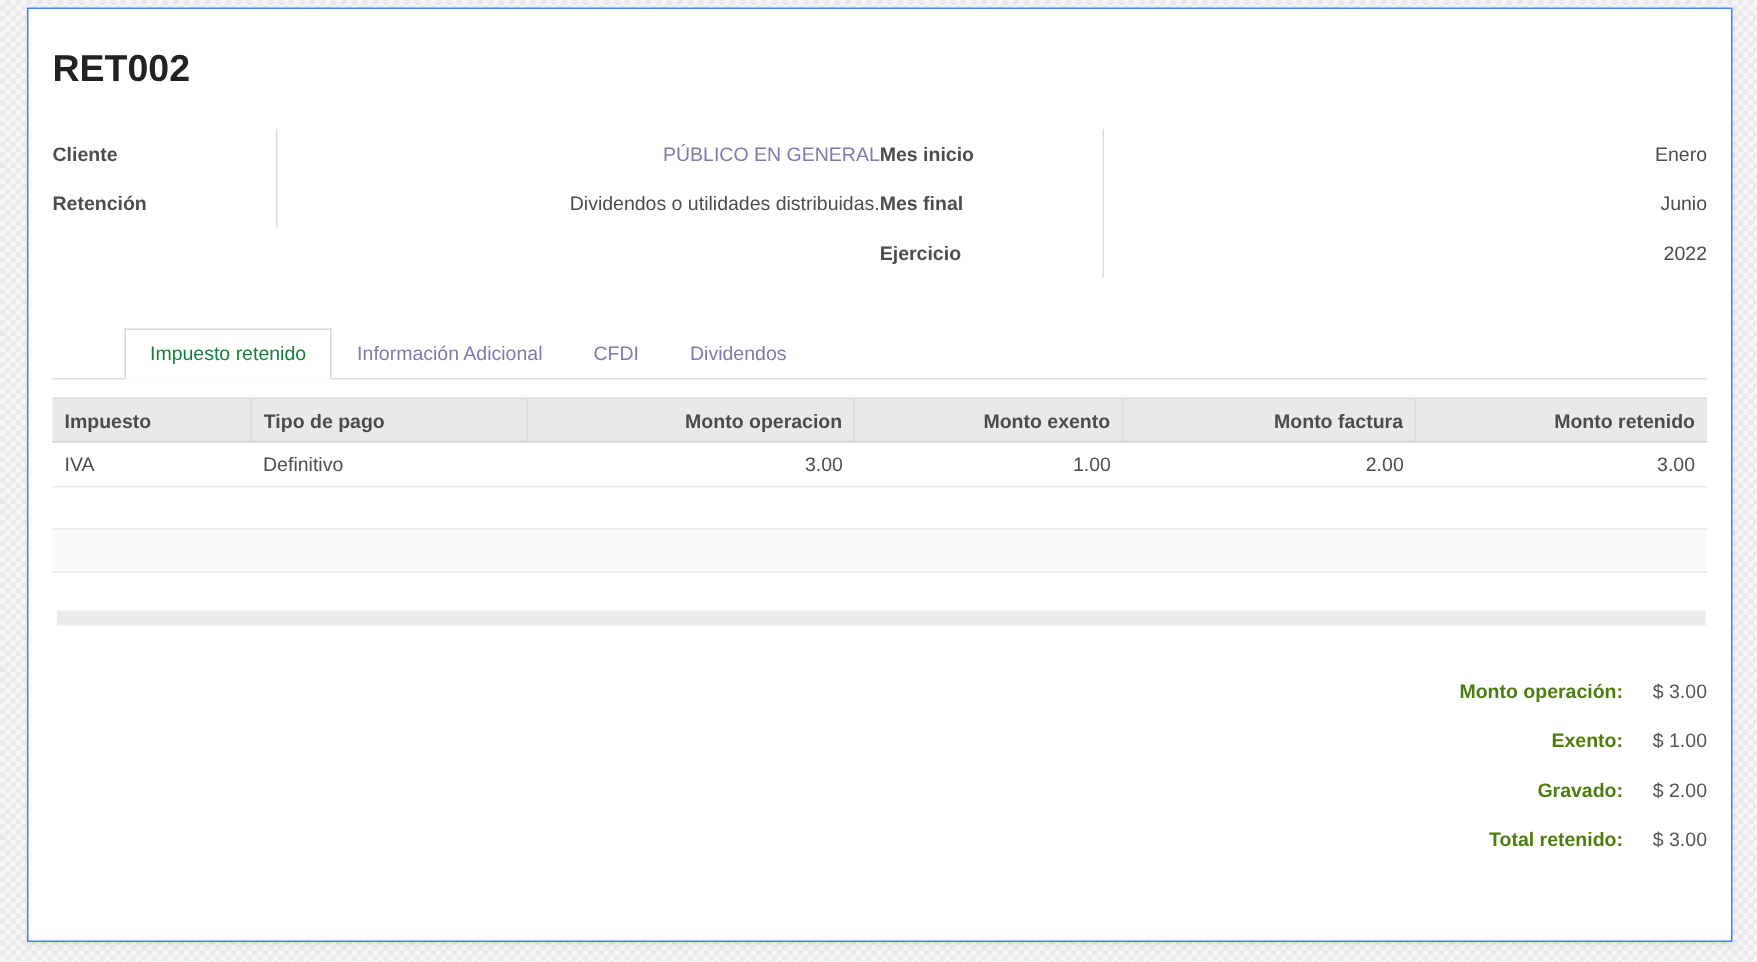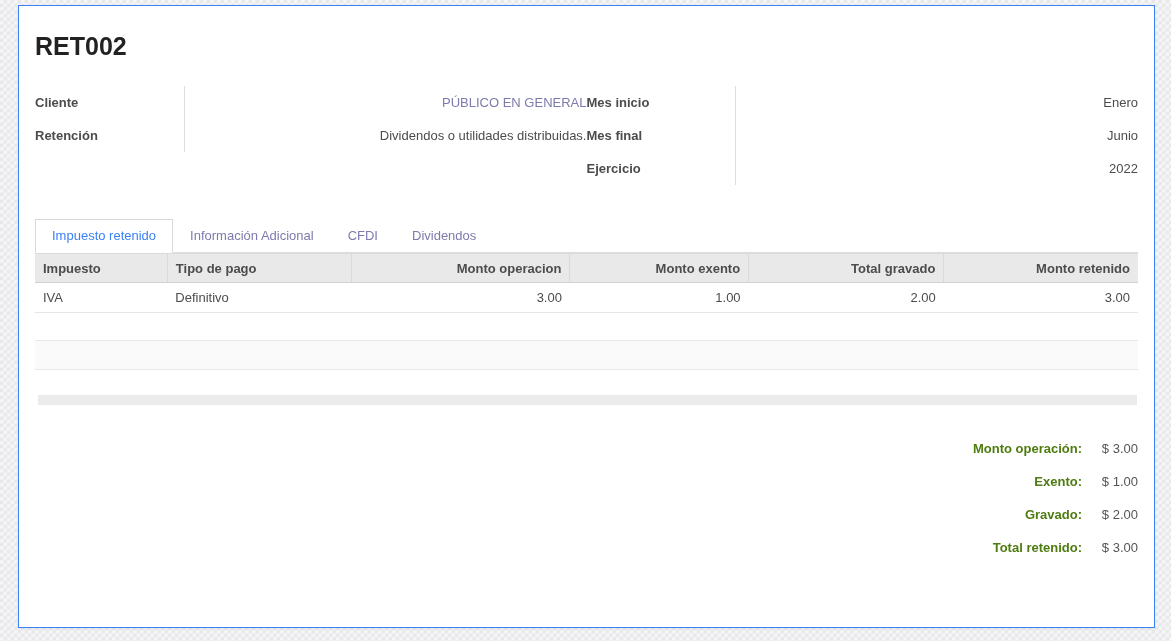--- a/index.html
+++ b/index.html
@@ -55,29 +55,30 @@
   .tab {
     padding: 8px 16px;
     color: #7c7bad;
     cursor: pointer;
     line-height: 16px;
     border: 1px solid transparent;
     margin-bottom: -1px;
   }
   .tab.active {
     background: #fff;
-    color: #3b82f6;
+    color: #15803d;
     border: 1px solid #d8d8d8;
     border-bottom: 1px solid #fff;
+    margin-left: 48px;
   }
   
   table.list {
     width: 100%;
     border-collapse: collapse;
-    margin-top: 0;
+    margin-top: 12px;
     table-layout: fixed;
   }
   table.list th {
     background: #e9e9e9;
     font-weight: bold;
     color: #4c4c4c;
     height: 29px;
     padding: 0 8px;
     border-top: 1px solid #dadada;
     border-bottom: 1px solid #d0d0d0;
@@ -169,21 +170,21 @@
       <col style="width:16.2%">
       <col style="width:17.7%">
       <col style="width:17.6%">
     </colgroup>
     <thead>
       <tr>
         <th>Impuesto</th>
         <th>Tipo de pago</th>
         <th class="ar">Monto operacion</th>
         <th class="ar">Monto exento</th>
-        <th class="ar">Total gravado</th>
+        <th class="ar">Monto factura</th>
         <th class="ar">Monto retenido</th>
       </tr>
     </thead>
     <tbody>
       <tr class="data-row">
         <td>IVA</td>
         <td>Definitivo</td>
         <td class="ar">3.00</td>
         <td class="ar">1.00</td>
         <td class="ar">2.00</td>

